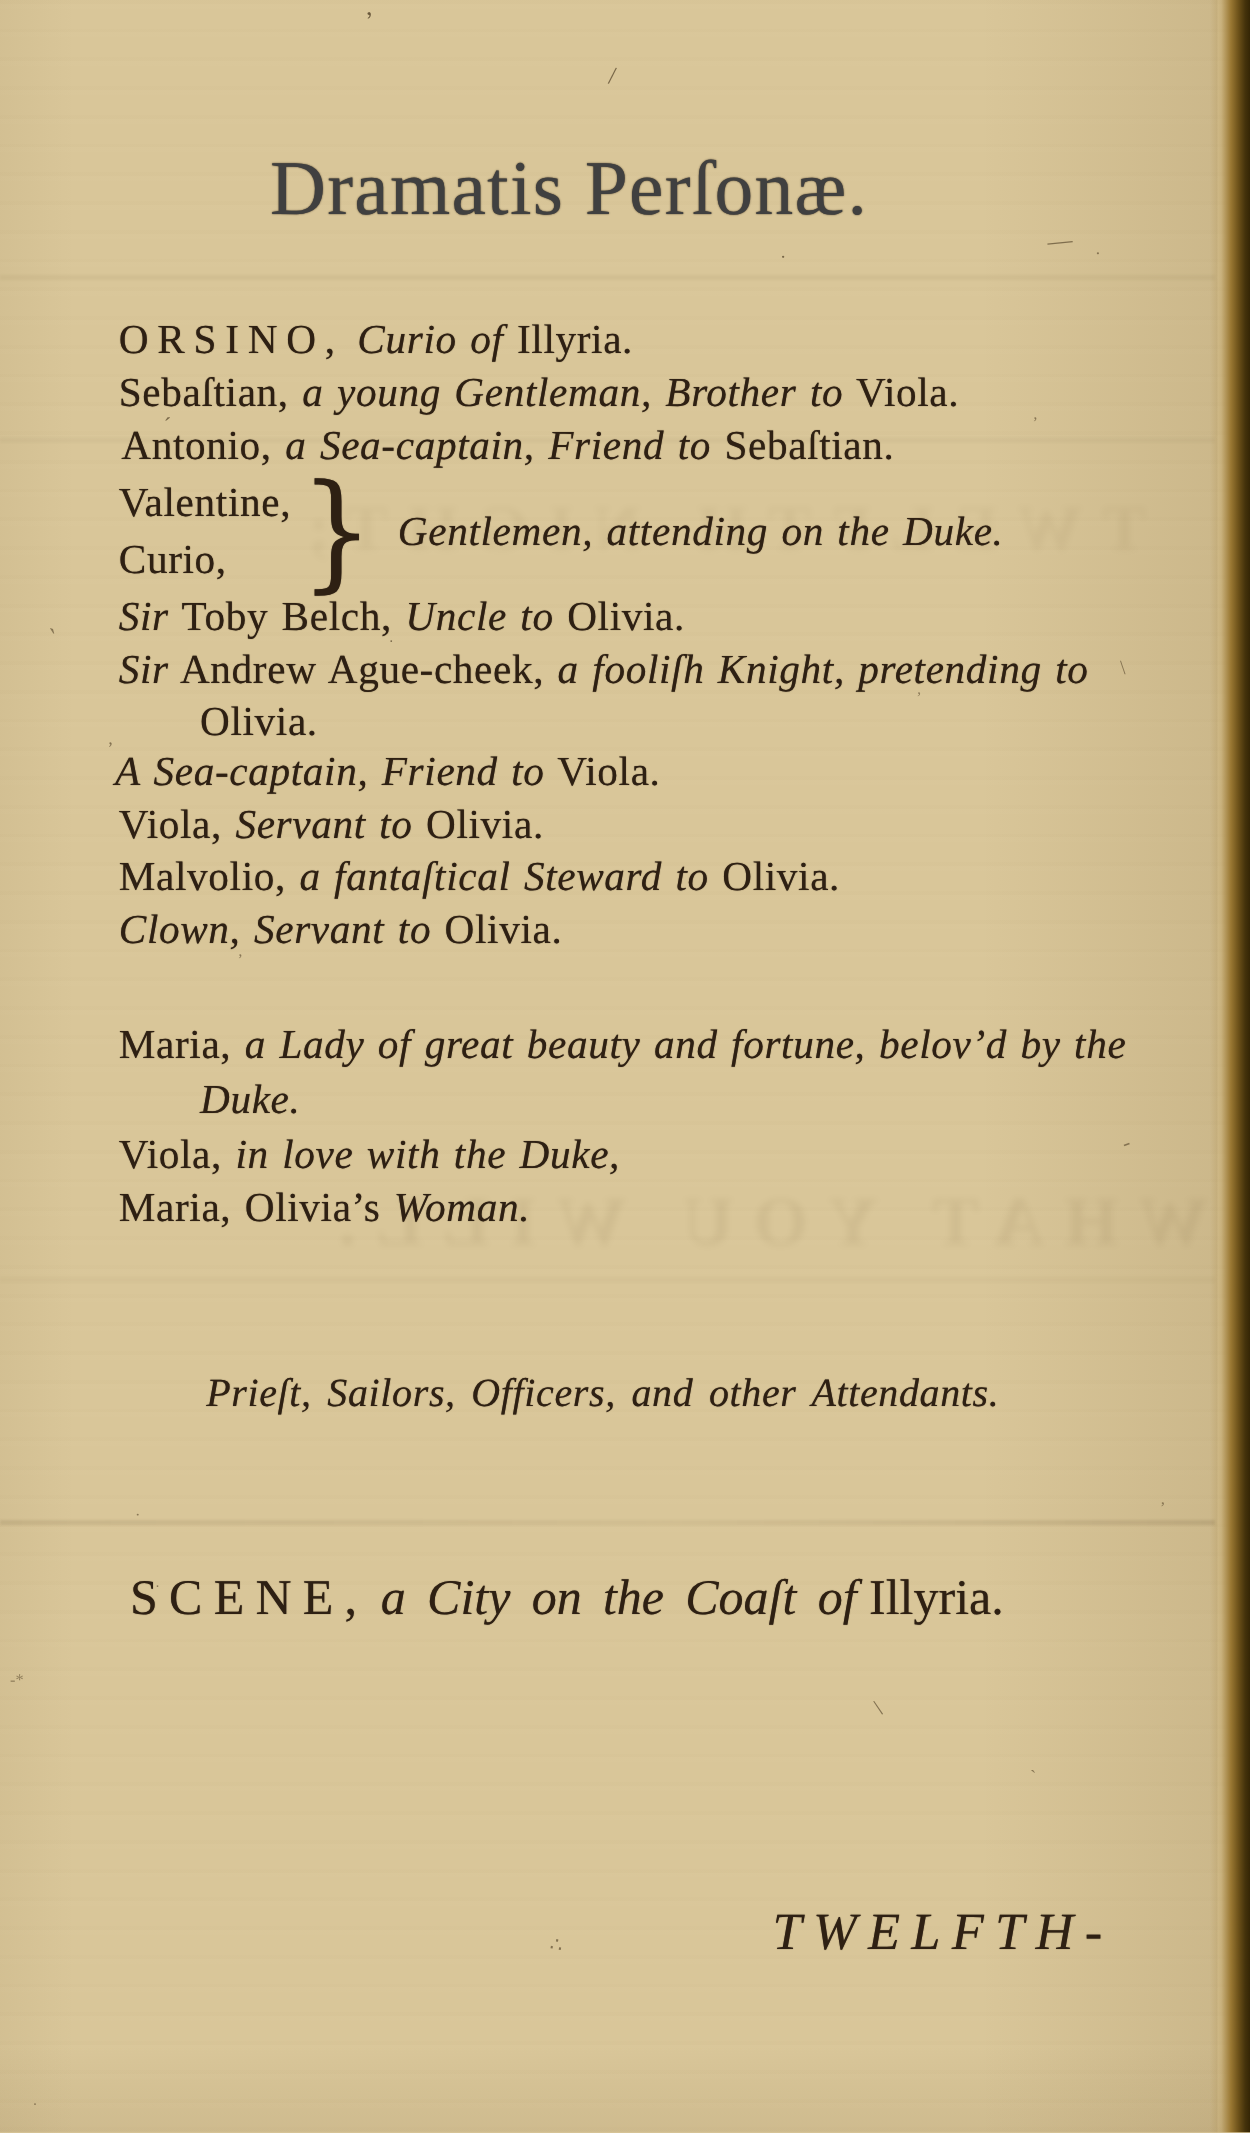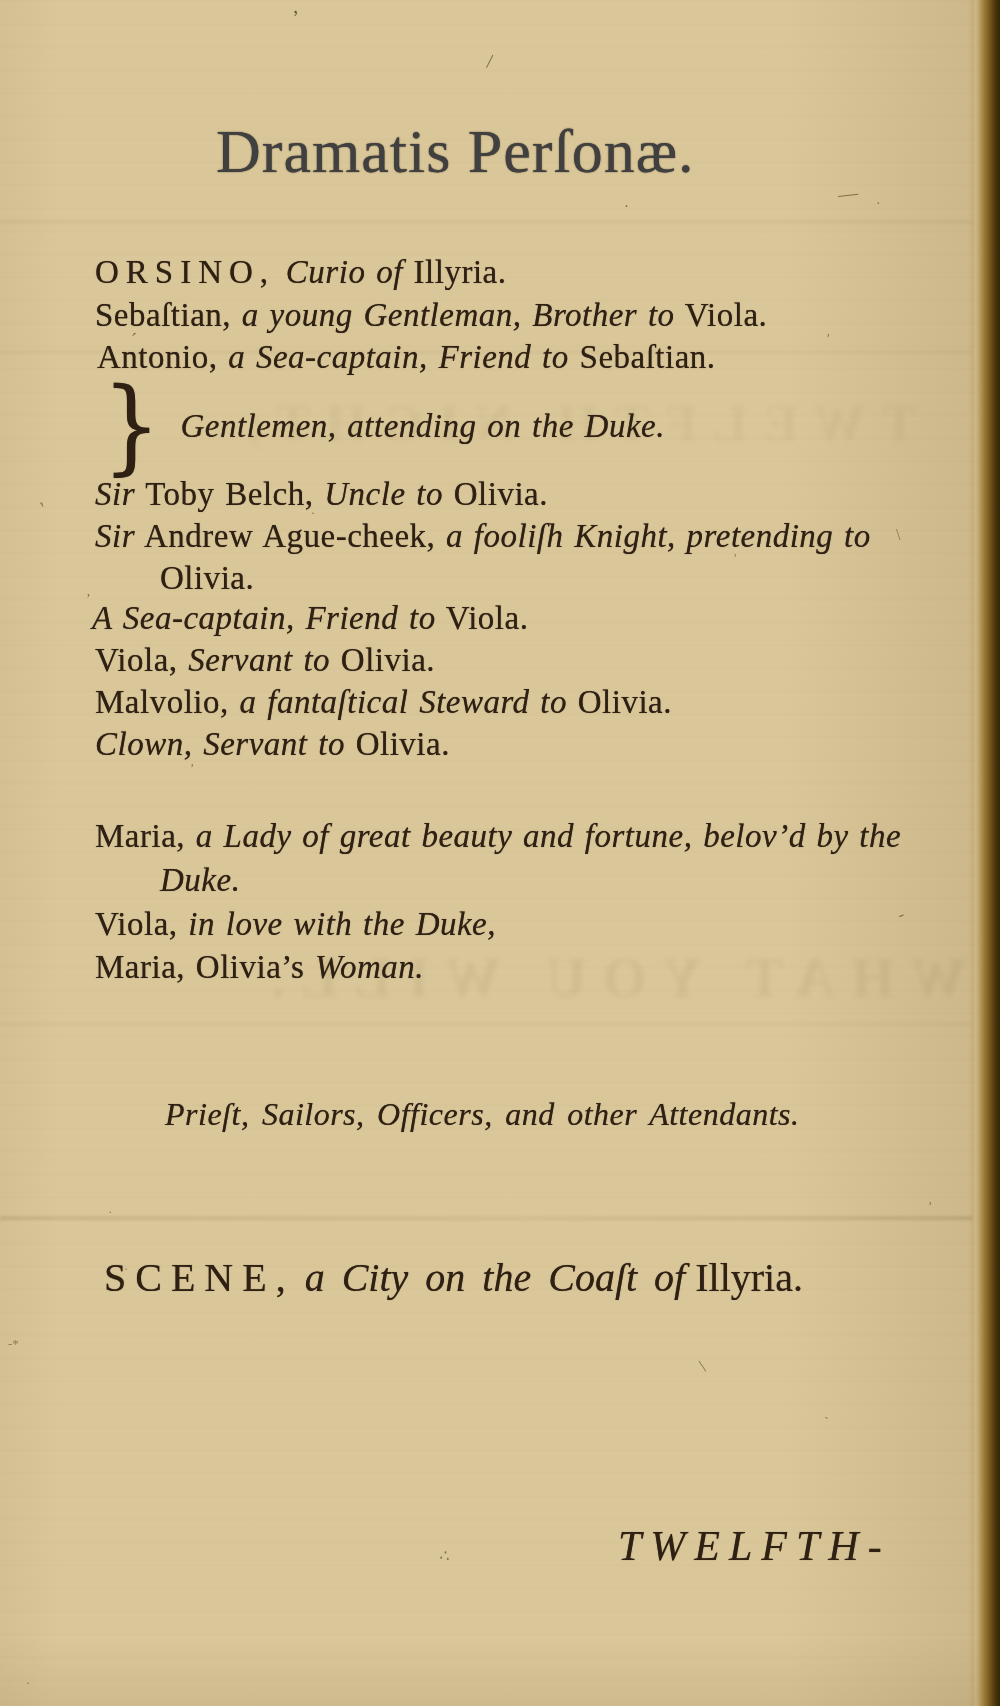--- a/index.html
+++ b/index.html
@@ -88,20 +88,24 @@
     <div class="ghost" style="left: 255px; top: 946px; font-size: 56px; opacity: 0.07;">WHAT YOU WILL.</div>
   </div>
 
 <div class="title ink">Dramatis Perſonæ.</div>
 
 <div id="character-list">
     <div class="line ink" style="left: 95px; top: 254px;"><span class="seg-sc">ORSINO,</span> <span class="seg-i">Curio of</span> <span class="seg-r">Illyria.</span></div>
     <div class="line ink" style="left: 95px; top: 297px;"><span class="seg-r">Sebaſtian,</span> <span class="seg-i">a young Gentleman, Brother to</span> <span class="seg-r">Viola.</span></div>
     <div class="line ink" style="left: 97px; top: 339px;"><span class="seg-r">Antonio,</span> <span class="seg-i">a Sea-captain, Friend to</span> <span class="seg-r">Sebaſtian.</span></div>
     <div class="line ink group" style="left: 95px; top: 380px;">
+      <div class="group-names">
+        <div>Valentine,</div>
+        <div>Curio,</div>
+      </div>
       <span class="brace">}</span>
       <span class="group-label">Gentlemen, attending on the Duke.</span>
     </div>
     <div class="line ink" style="left: 95px; top: 476px;"><span class="seg-i">Sir</span> <span class="seg-r">Toby Belch,</span> <span class="seg-i">Uncle to</span> <span class="seg-r">Olivia.</span></div>
     <div class="line ink" style="left: 95px; top: 518px;"><span class="seg-i">Sir</span> <span class="seg-r">Andrew Ague-cheek,</span> <span class="seg-i">a fooliſh Knight, pretending to</span></div>
     <div class="line ink" style="left: 160px; top: 560px;"><span class="seg-r">Olivia.</span></div>
     <div class="line ink" style="left: 92px; top: 600px;"><span class="seg-i">A Sea-captain, Friend to</span> <span class="seg-r">Viola.</span></div>
     <div class="line ink" style="left: 95px; top: 642px;"><span class="seg-r">Viola,</span> <span class="seg-i">Servant to</span> <span class="seg-r">Olivia.</span></div>
     <div class="line ink" style="left: 95px; top: 684px;"><span class="seg-r">Malvolio,</span> <span class="seg-i">a fantaſtical Steward to</span> <span class="seg-r">Olivia.</span></div>
     <div class="line ink" style="left: 95px; top: 726px;"><span class="seg-i">Clown, Servant to</span> <span class="seg-r">Olivia.</span></div>

